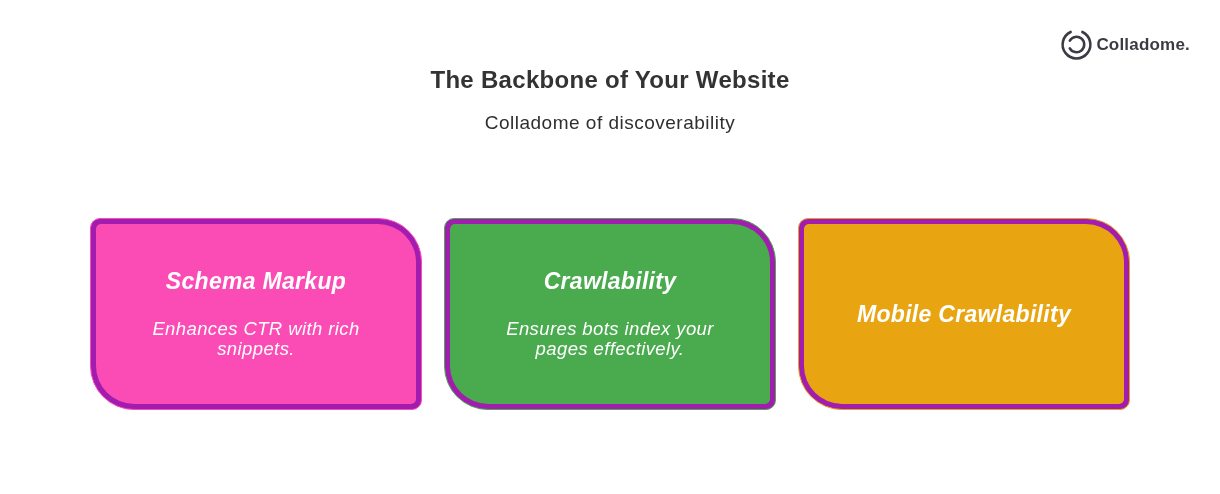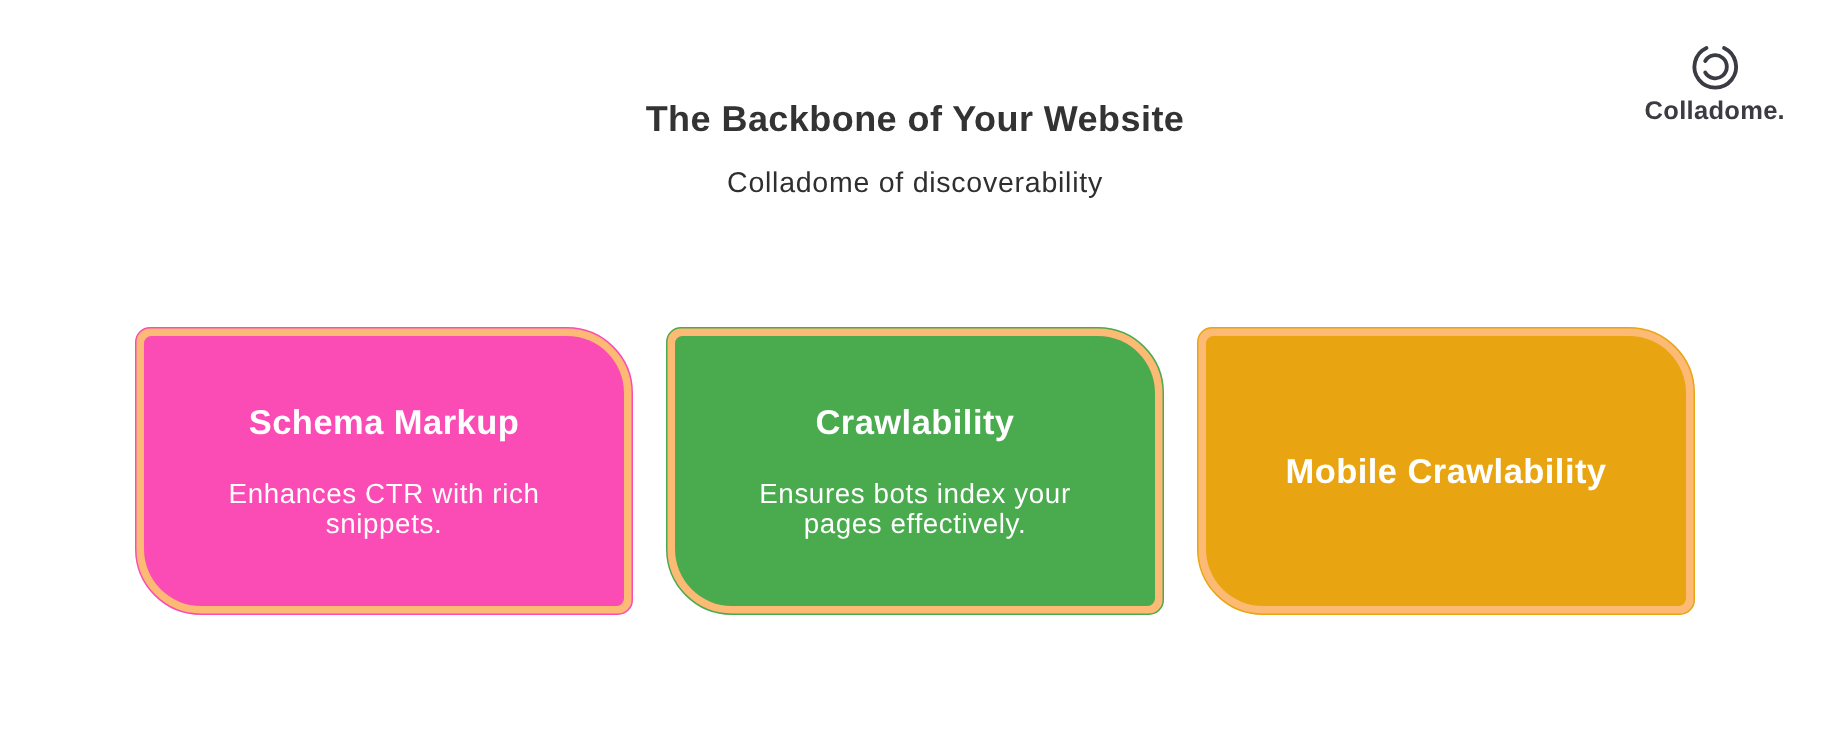--- a/index.html
+++ b/index.html
@@ -18,37 +18,38 @@
     letter-spacing:0.3px; line-height:1.2;
   }
   .subtitle {
     margin-top:17px;
     font-size:19px; font-weight:500; color:#2f2f2f;
     letter-spacing:0.5px;
   }
   
   .logo {
     position:absolute; top:26px; right:30px;
-    display:flex; flex-direction:column; align-items:center; gap:1px;
+    display:flex; align-items:center; gap:1px;
   }
   .logo-mark { width:37px; height:37px; }
   .logo-name {
     font-size:17px; font-weight:600; color:#3b3b44; letter-spacing:0.2px;
   }
   
   .cards {
     position:absolute; top:218px; left:0; right:0;
     display:flex; justify-content:center; gap:22px;
   }
   .card {
     width:320px;
     border:1.5px solid var(--card-color);
     padding:5px;
     border-radius:10px 44px 10px 44px;
-    background:#fdba74;
+    background:#a21caf;
+    font-style:italic;
   }
   .card-fill {
     width:100%; height:180px;
     background:var(--card-color);
     border-radius:5px 38px 5px 38px;
     display:flex; flex-direction:column; align-items:center; justify-content:center;
     gap:26px;
     color:#ffffff; text-align:center;
   }
   .card-title {

